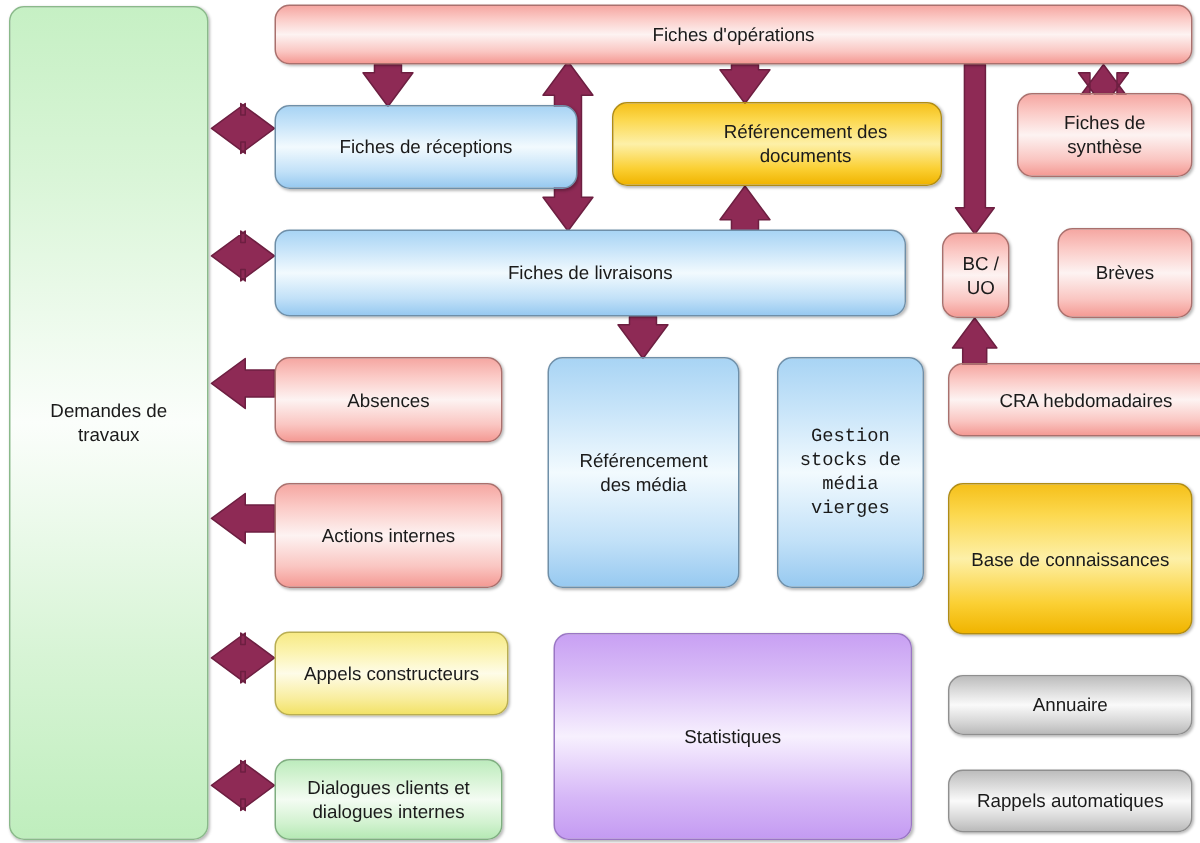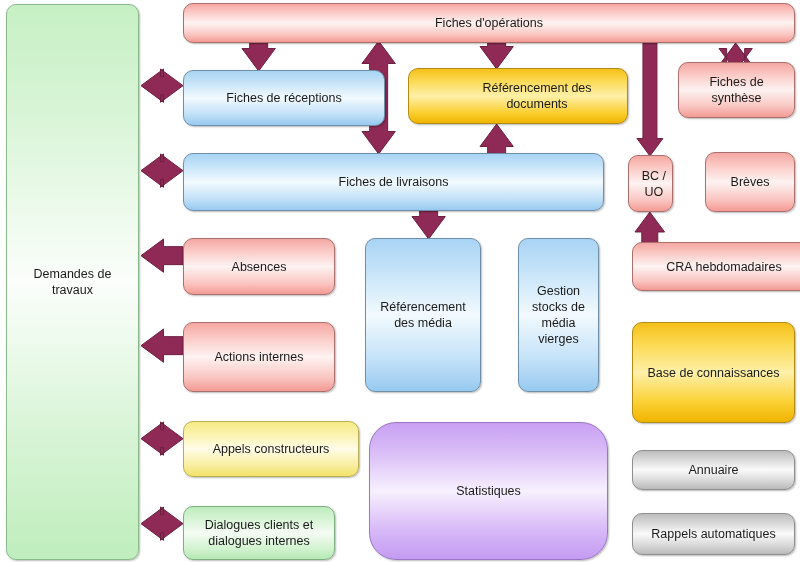--- a/index.html
+++ b/index.html
@@ -171,42 +171,42 @@
       <div class="node t-pink" style="left: 628px; top: 155px; width: 45px; height: 57px; justify-content: flex-end;">
         <span class="lbl">BC /
 UO</span>
       </div>
       <div class="node t-pink" style="left: 705px; top: 152px; width: 90px; height: 60px;">
         <span class="lbl">Brèves</span>
       </div>
       <div class="node t-pink" style="left: 183px; top: 238px; width: 152px; height: 57px;">
         <span class="lbl">Absences</span>
       </div>
-      <div class="node t-blue" style="left: 365px; top: 238px; width: 116px; height: 154px;">
+      <div class="node t-blue" style="left: 365px; top: 238px; width: 128px; height: 154px;">
         <span class="lbl">Référencement
 des média</span>
       </div>
-      <div class="node t-blue" style="left: 518px; top: 238px; width: 81px; height: 154px;">
+      <div class="node t-blue" style="left: 518px; top: 238px; width: 98px; height: 154px; font-family: Liberation Mono, monospace;">
         <span class="lbl">Gestion
 stocks de
 média vierges</span>
       </div>
       <div class="node t-pink" style="left: 632px; top: 242px; width: 184px; height: 49px;">
         <span class="lbl">CRA hebdomadaires</span>
       </div>
       <div class="node t-pink" style="left: 183px; top: 322px; width: 152px; height: 70px;">
         <span class="lbl">Actions internes</span>
       </div>
       <div class="node t-yellow" style="left: 632px; top: 322px; width: 163px; height: 101px;">
         <span class="lbl">Base de connaissances</span>
       </div>
-      <div class="node t-yellow-pale" style="left: 183px; top: 421px; width: 176px; height: 56px;">
+      <div class="node t-yellow-pale" style="left: 183px; top: 421px; width: 156px; height: 56px;">
         <span class="lbl">Appels constructeurs</span>
       </div>
-      <div class="node t-purple" style="left: 369px; top: 422px; width: 239px; height: 138px; border-radius: 27px;">
+      <div class="node t-purple" style="left: 369px; top: 422px; width: 239px; height: 138px;">
         <span class="lbl">Statistiques</span>
       </div>
       <div class="node t-gray" style="left: 632px; top: 450px; width: 163px; height: 40px;">
         <span class="lbl">Annuaire</span>
       </div>
       <div class="node t-green" style="left: 183px; top: 506px; width: 152px; height: 54px;">
         <span class="lbl">Dialogues clients et
 dialogues internes</span>
       </div>
       <div class="node t-gray" style="left: 632px; top: 513px; width: 163px; height: 42px;">

